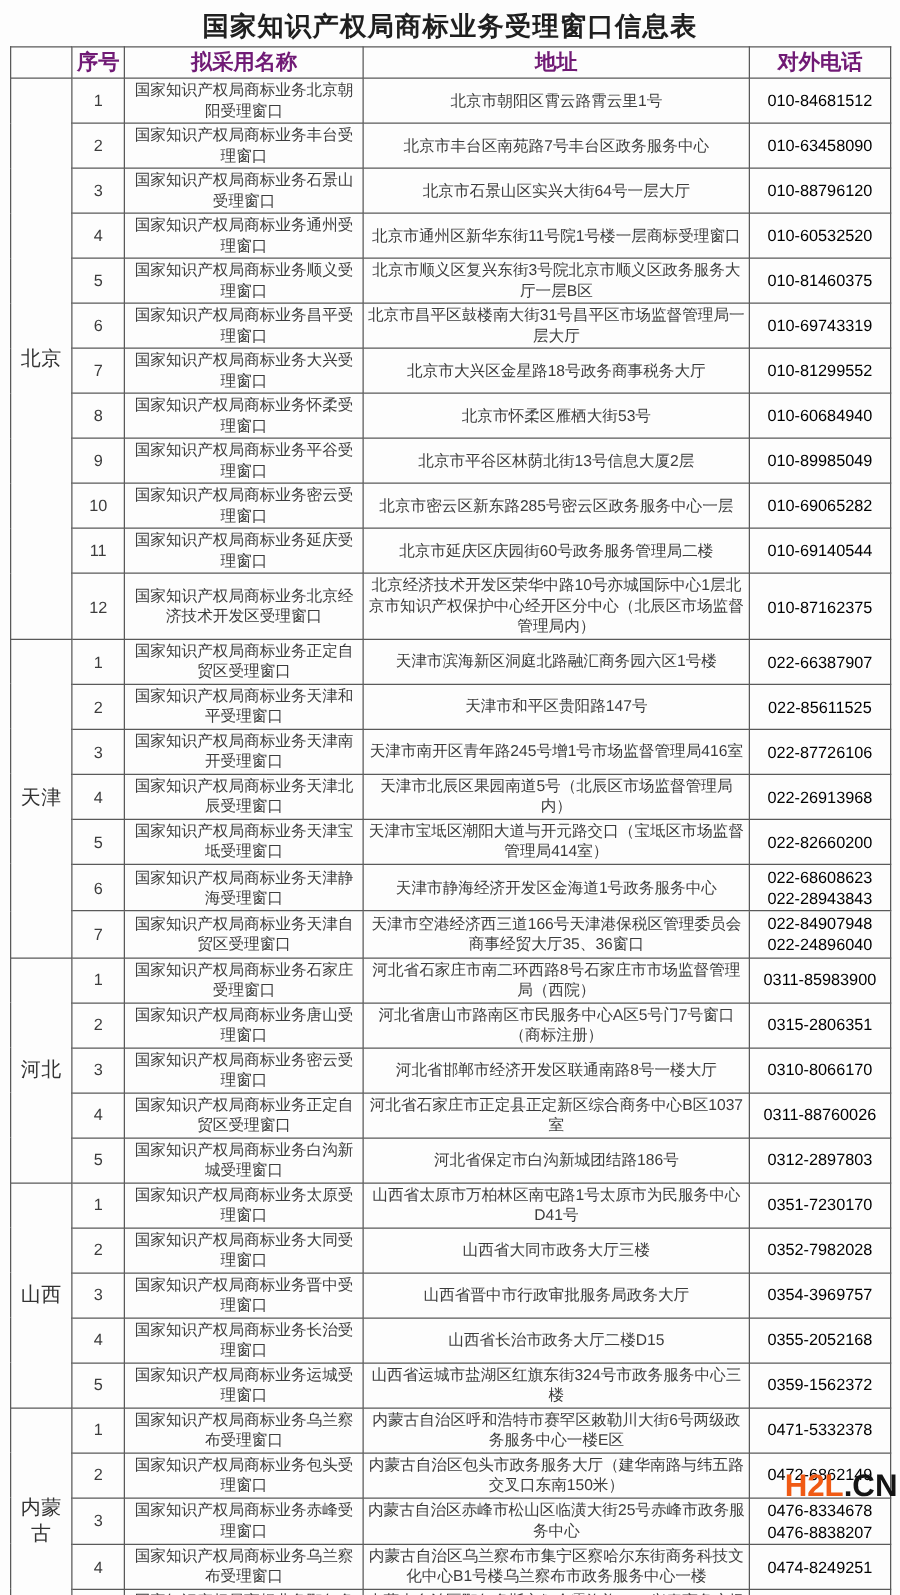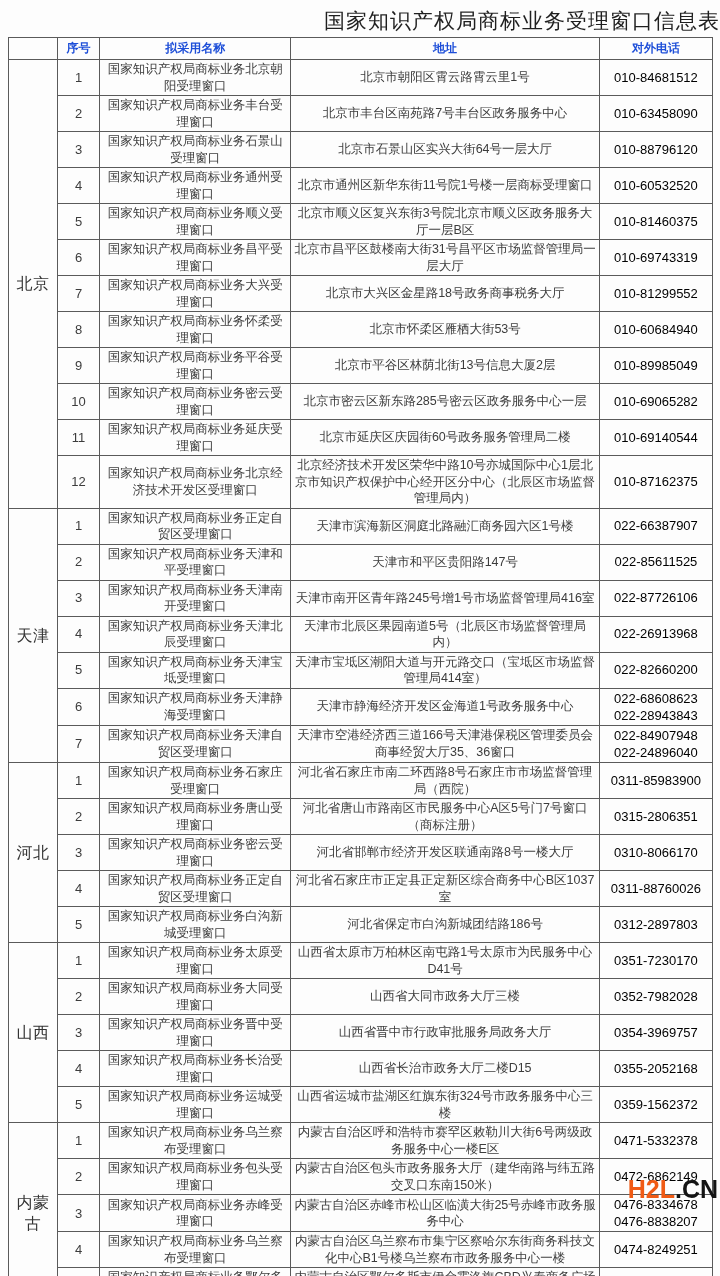--- a/index.html
+++ b/index.html
@@ -13,23 +13,23 @@
     width: 720px;
     height: 1276px;
     background: #fdfdfd;
     overflow: hidden;
     margin: 0 auto;
   }
   .page-title {
     margin: 0;
     padding-top: 7px;
     height: 29px;
-    text-align: right;
+    text-align: center;
     font-size: 21px;
-    font-weight: normal;
+    font-weight: bold;
     color: #1f1f1f;
     letter-spacing: 1px;
   }
   table.info-table {
     position: absolute;
     left: 8px;
     top: 37px;
     width: 705px;
     border-collapse: collapse;
     table-layout: fixed;
@@ -39,23 +39,23 @@
     padding: 1px 3px;
     text-align: center;
     vertical-align: middle;
     font-size: 12.5px;
     line-height: 1.32;
     color: #3c3c3c;
     overflow: hidden;
     word-break: break-all;
   }
   .info-table th {
-    font-size: 12px;
+    font-size: 17px;
     font-weight: bold;
-    color: #1d4ed8;
+    color: #701a75;
     height: 19px;
     padding: 1px 2px;
   }
   .col-province { width: 49px; }
   .col-no       { width: 42px; }
   .col-name     { width: 191px; }
   .col-addr     { width: 308px; }
   .col-phone    { width: 113px; }
   td.province-cell {
     font-size: 16px;

